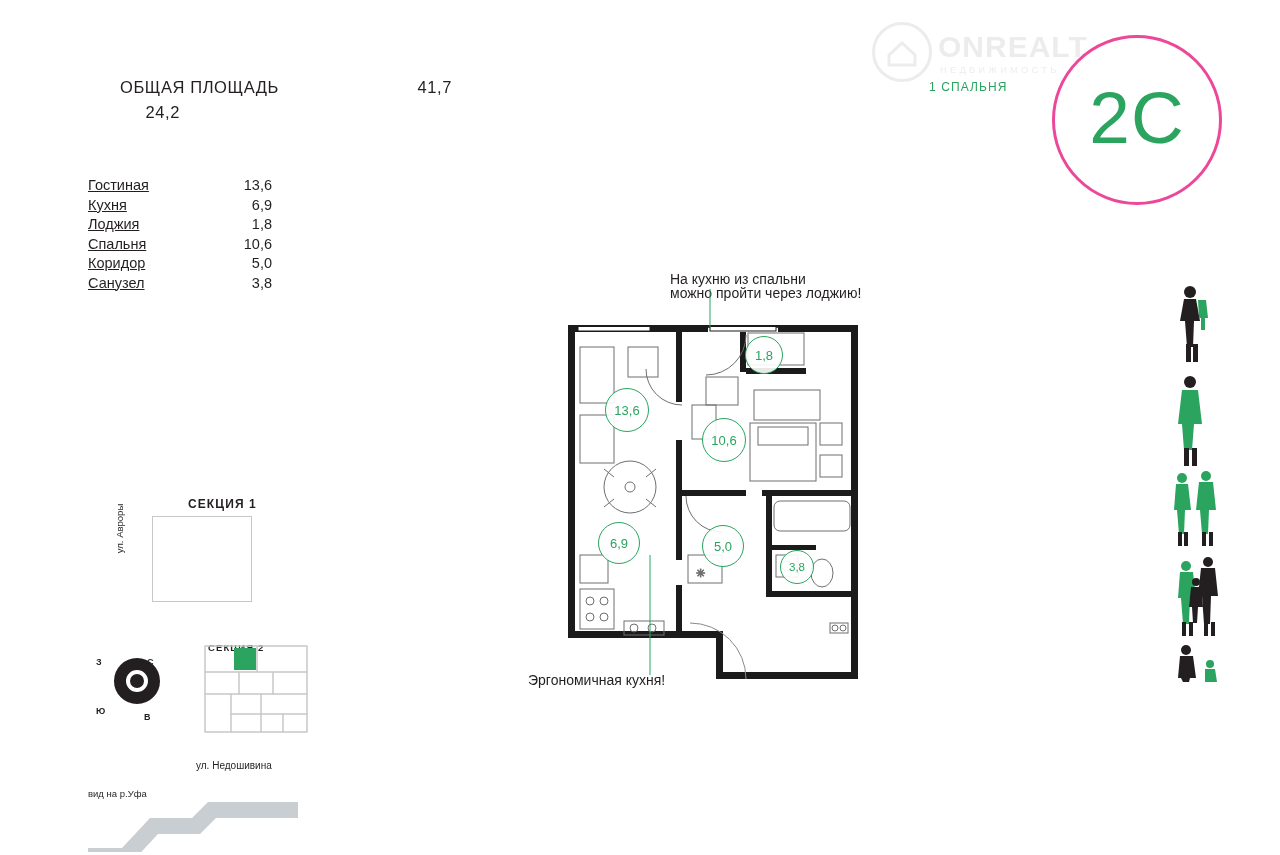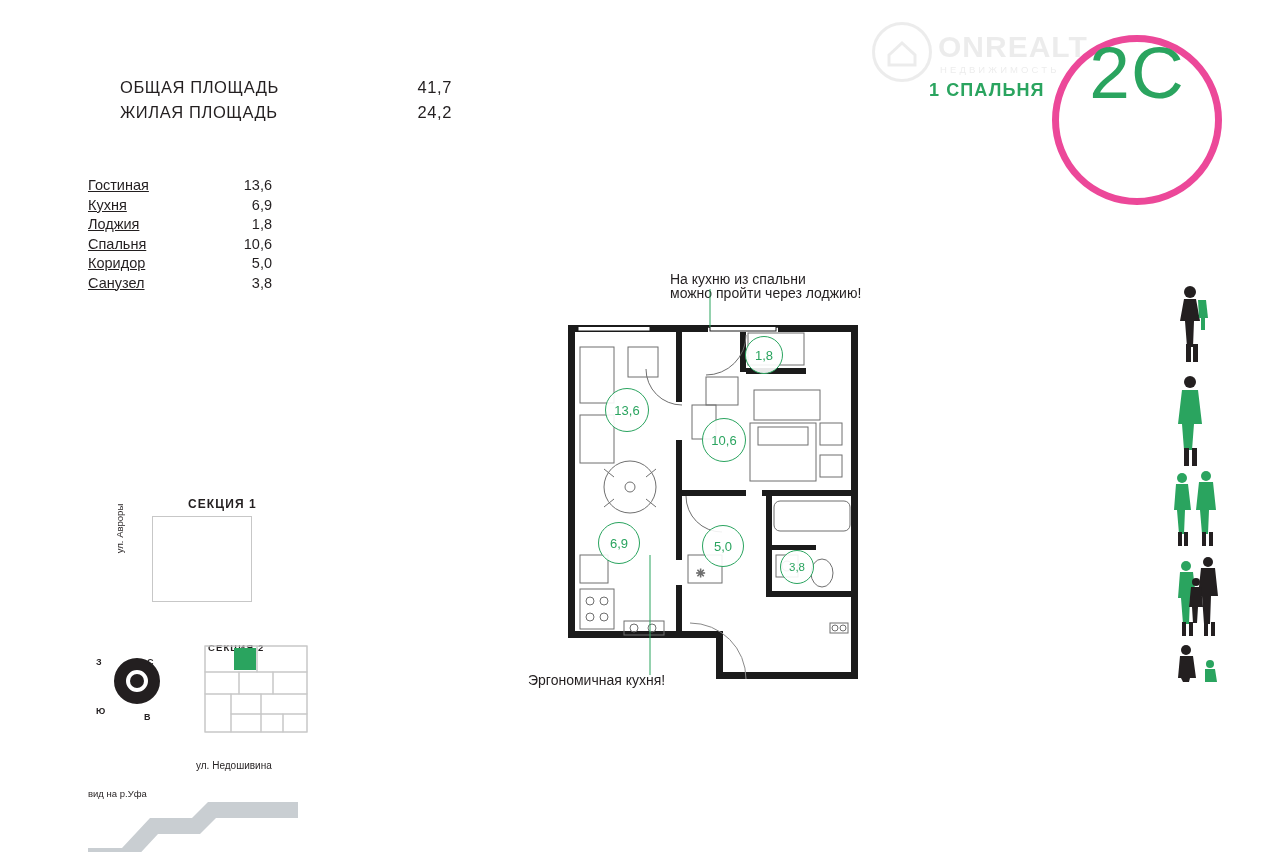--- a/index.html
+++ b/index.html
@@ -47,34 +47,35 @@
     line-height: 19.5px;
   }
   .room-row .lbl { width: 134px; text-decoration: underline; }
   .room-row .val { width: 50px; text-align: right; }
 
   
   .bedrooms-label {
     position: absolute;
     left: 929px;
     top: 80px;
-    font-size: 18px;
-    font-weight: bold;
+    font-size: 12px;
+    font-weight: normal;
     letter-spacing: 1.1px;
     color: #2aa45f;
   }
   .type-circle {
     position: absolute;
     left: 1052px;
     top: 35px;
     width: 170px;
     height: 170px;
-    border: 7px solid #ec4899;
+    border: 3px solid #ec4899;
     border-radius: 50%;
     display: flex;
+    align-items: center;
     justify-content: center;
   }
   .type-circle span {
     font-size: 73px;
     color: #2aa45f;
     letter-spacing: 1px;
     line-height: 1;
     margin-top: -6px;
   }
   .watermark {
@@ -192,21 +193,20 @@
 </style>
 </head>
 <body>
 
 <div class="summary">
   <div class="summary-row">
     <div class="lbl">ОБЩАЯ ПЛОЩАДЬ</div>
     <div class="val">41,7</div>
   </div>
   <div class="summary-row">
-    <div class="lbl">ЖИЛАЯ ПЛОЩАДЬ</div>
     <div class="val">24,2</div>
   </div>
 </div>
 
 <div class="rooms">
   <div class="room-row">
     <div class="lbl">Гостиная</div>
     <div class="val">13,6</div>
   </div>
   <div class="room-row">

